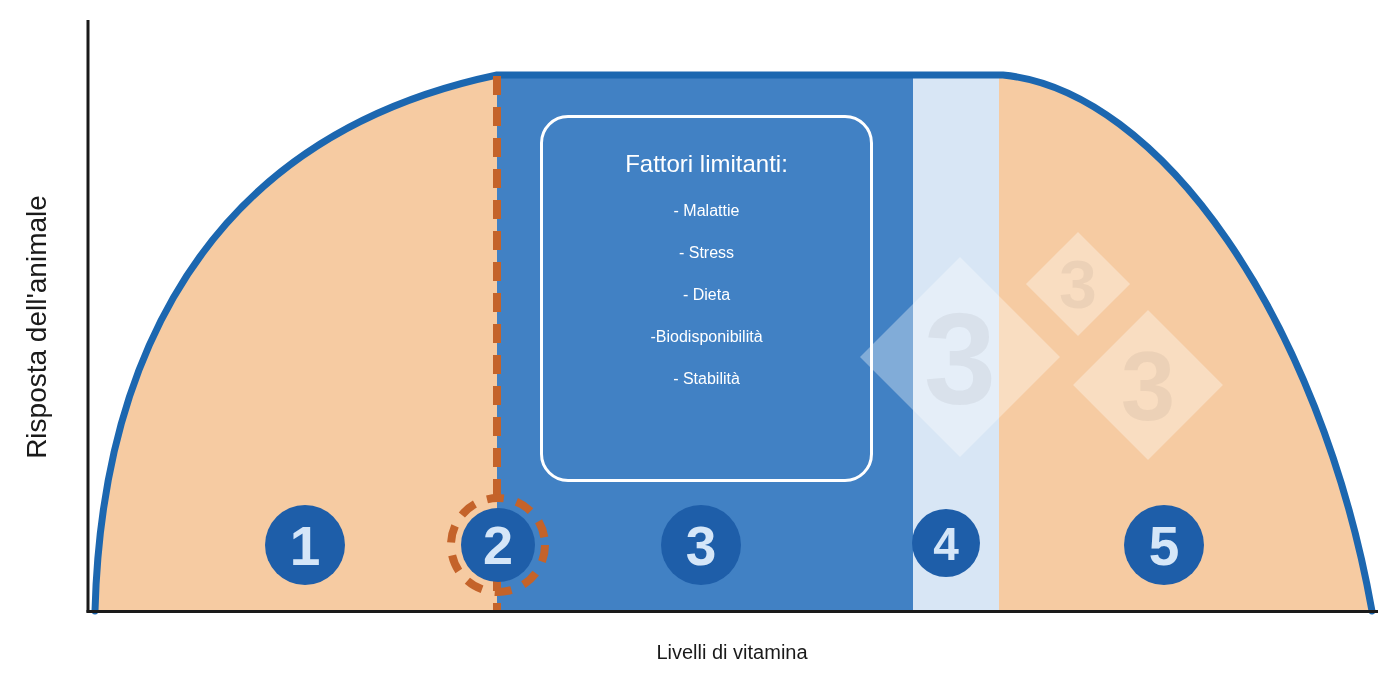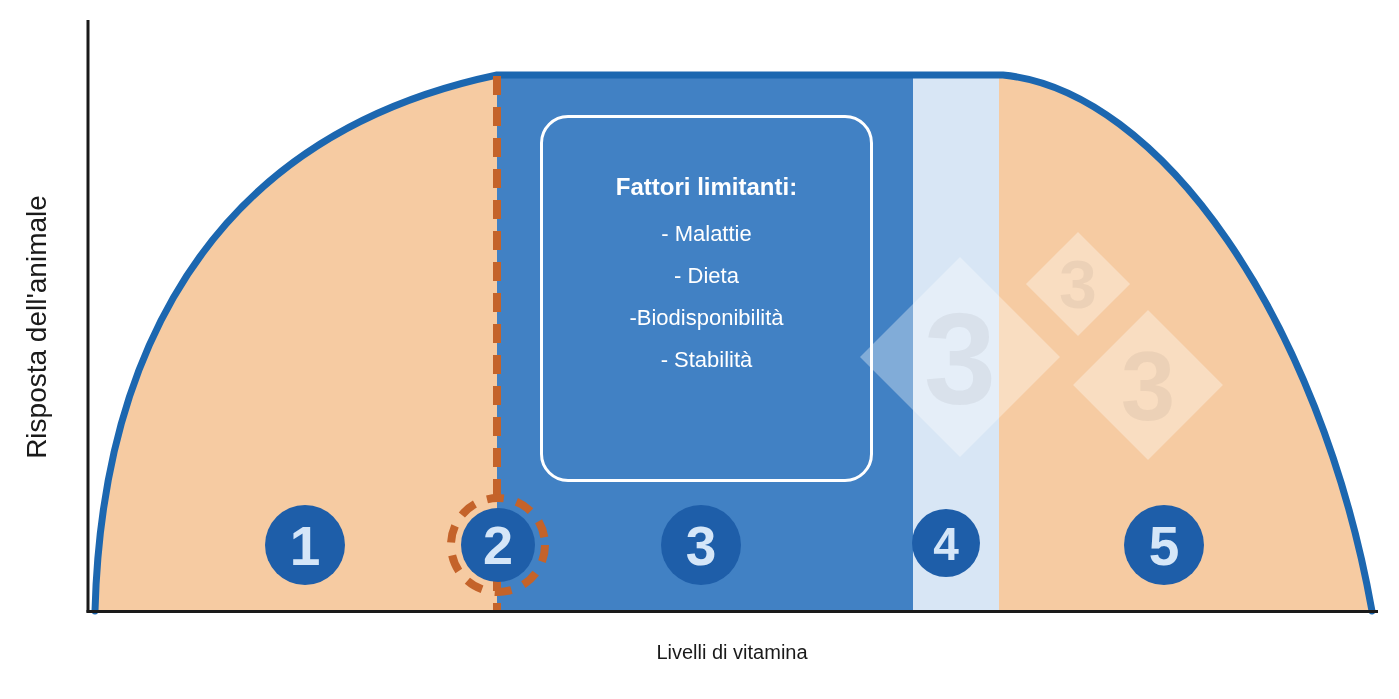--- a/index.html
+++ b/index.html
@@ -24,22 +24,22 @@
   
   .marker-num{font-family:"Liberation Sans",sans-serif;font-weight:bold;fill:#d5e6f8;text-anchor:middle;}
   .num-lg{font-size:55px;}
   .num-md{font-size:54px;}
   .num-sm{font-size:46px;}
 
   
   .factors-box{position:absolute;left:540px;top:115px;width:333px;height:367px;
                border:3px solid #ffffff;border-radius:28px;box-sizing:border-box;
                text-align:center;color:#ffffff;}
-  .factors-title{margin-top:56px;font-size:24px;font-weight:bold;line-height:26px;text-align:center;}
-  .factors-item{font-size:22px;line-height:24px;margin-top:18px;}
+  .factors-title{margin-top:33px;font-size:24px;font-weight:normal;line-height:26px;text-align:center;}
+  .factors-item{font-size:16px;line-height:24px;margin-top:18px;}
   .factors-item.first{margin-top:22px;}
 
   
   .y-label{position:absolute;left:37px;top:327px;transform:translate(-50%,-50%) rotate(-90deg);
            font-size:28px;color:#1a1a1a;white-space:nowrap;}
   .x-label{position:absolute;left:732px;top:641px;transform:translateX(-50%);
            font-size:20px;color:#1a1a1a;white-space:nowrap;}
 </style>
 </head>
 <body>
@@ -99,20 +99,21 @@
     </g>
     <g>
       <circle cx="1164" cy="545" r="40" fill="#1e5ea9"></circle>
       <text class="marker-num num-lg" x="1164" y="545" dy="0.36em">5</text>
     </g>
   </svg>
 
   <div class="factors-box">
     <div class="factors-title">Fattori limitanti:</div>
     <div class="factors-item first">- Malattie</div>
+    <div class="factors-item">- Stress</div>
     <div class="factors-item">- Dieta</div>
     <div class="factors-item">-Biodisponibilità</div>
     <div class="factors-item">- Stabilità</div>
   </div>
 
   <div class="y-label">Risposta dell'animale</div>
   <div class="x-label">Livelli di vitamina</div>
 
 </div>
 

